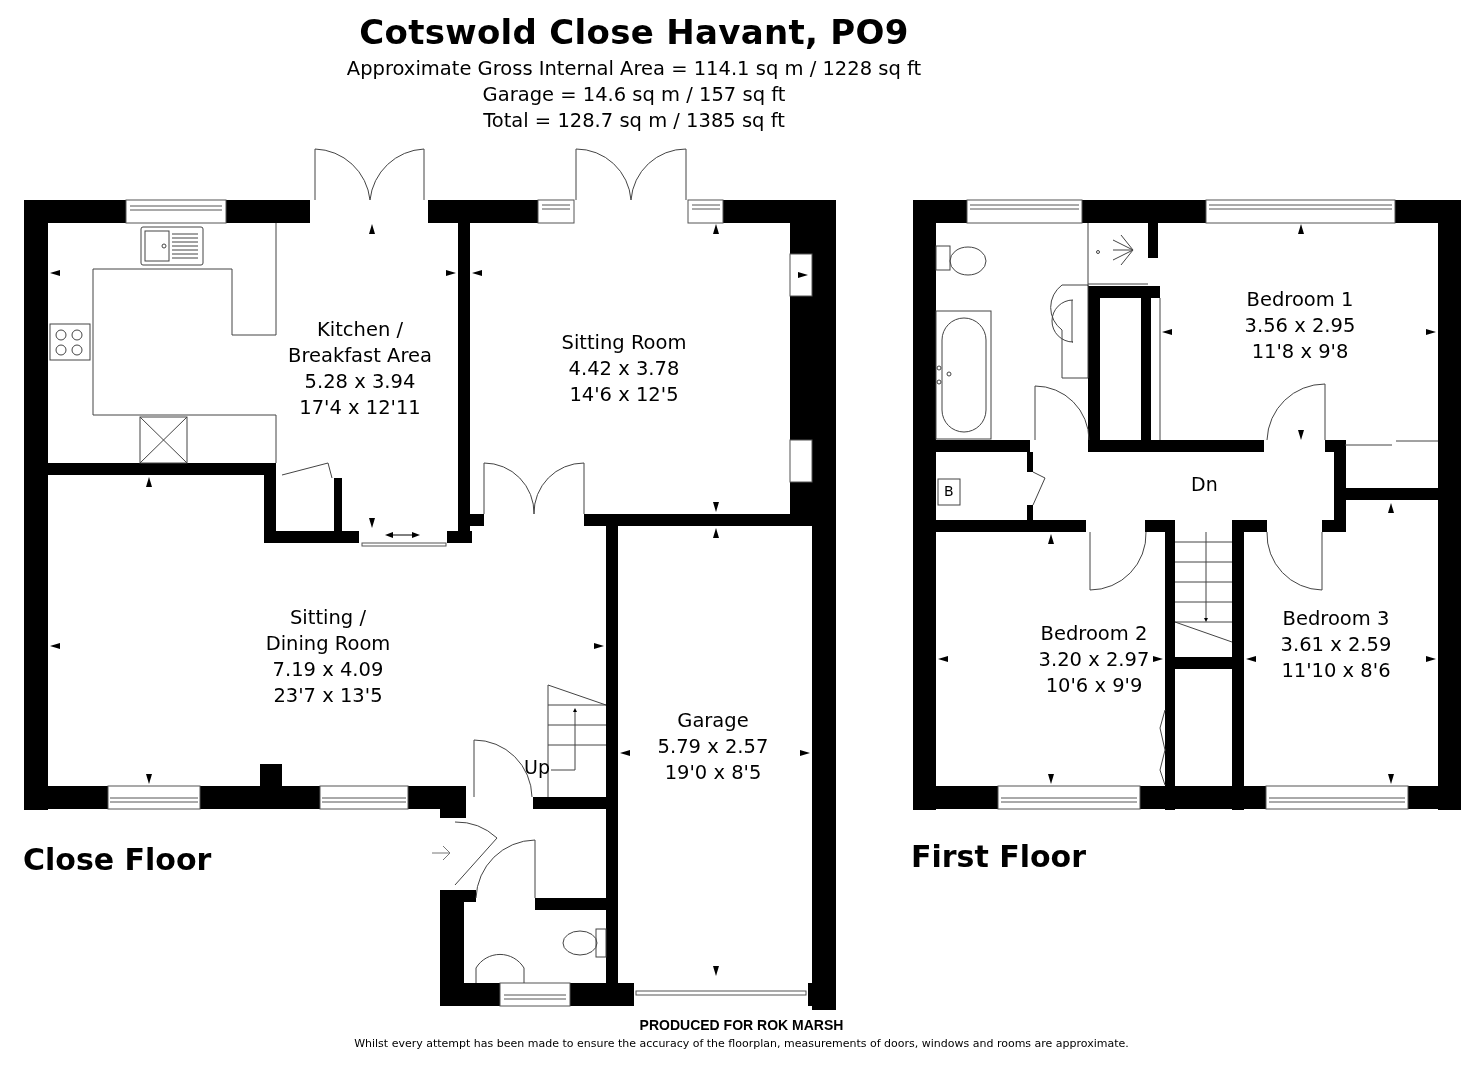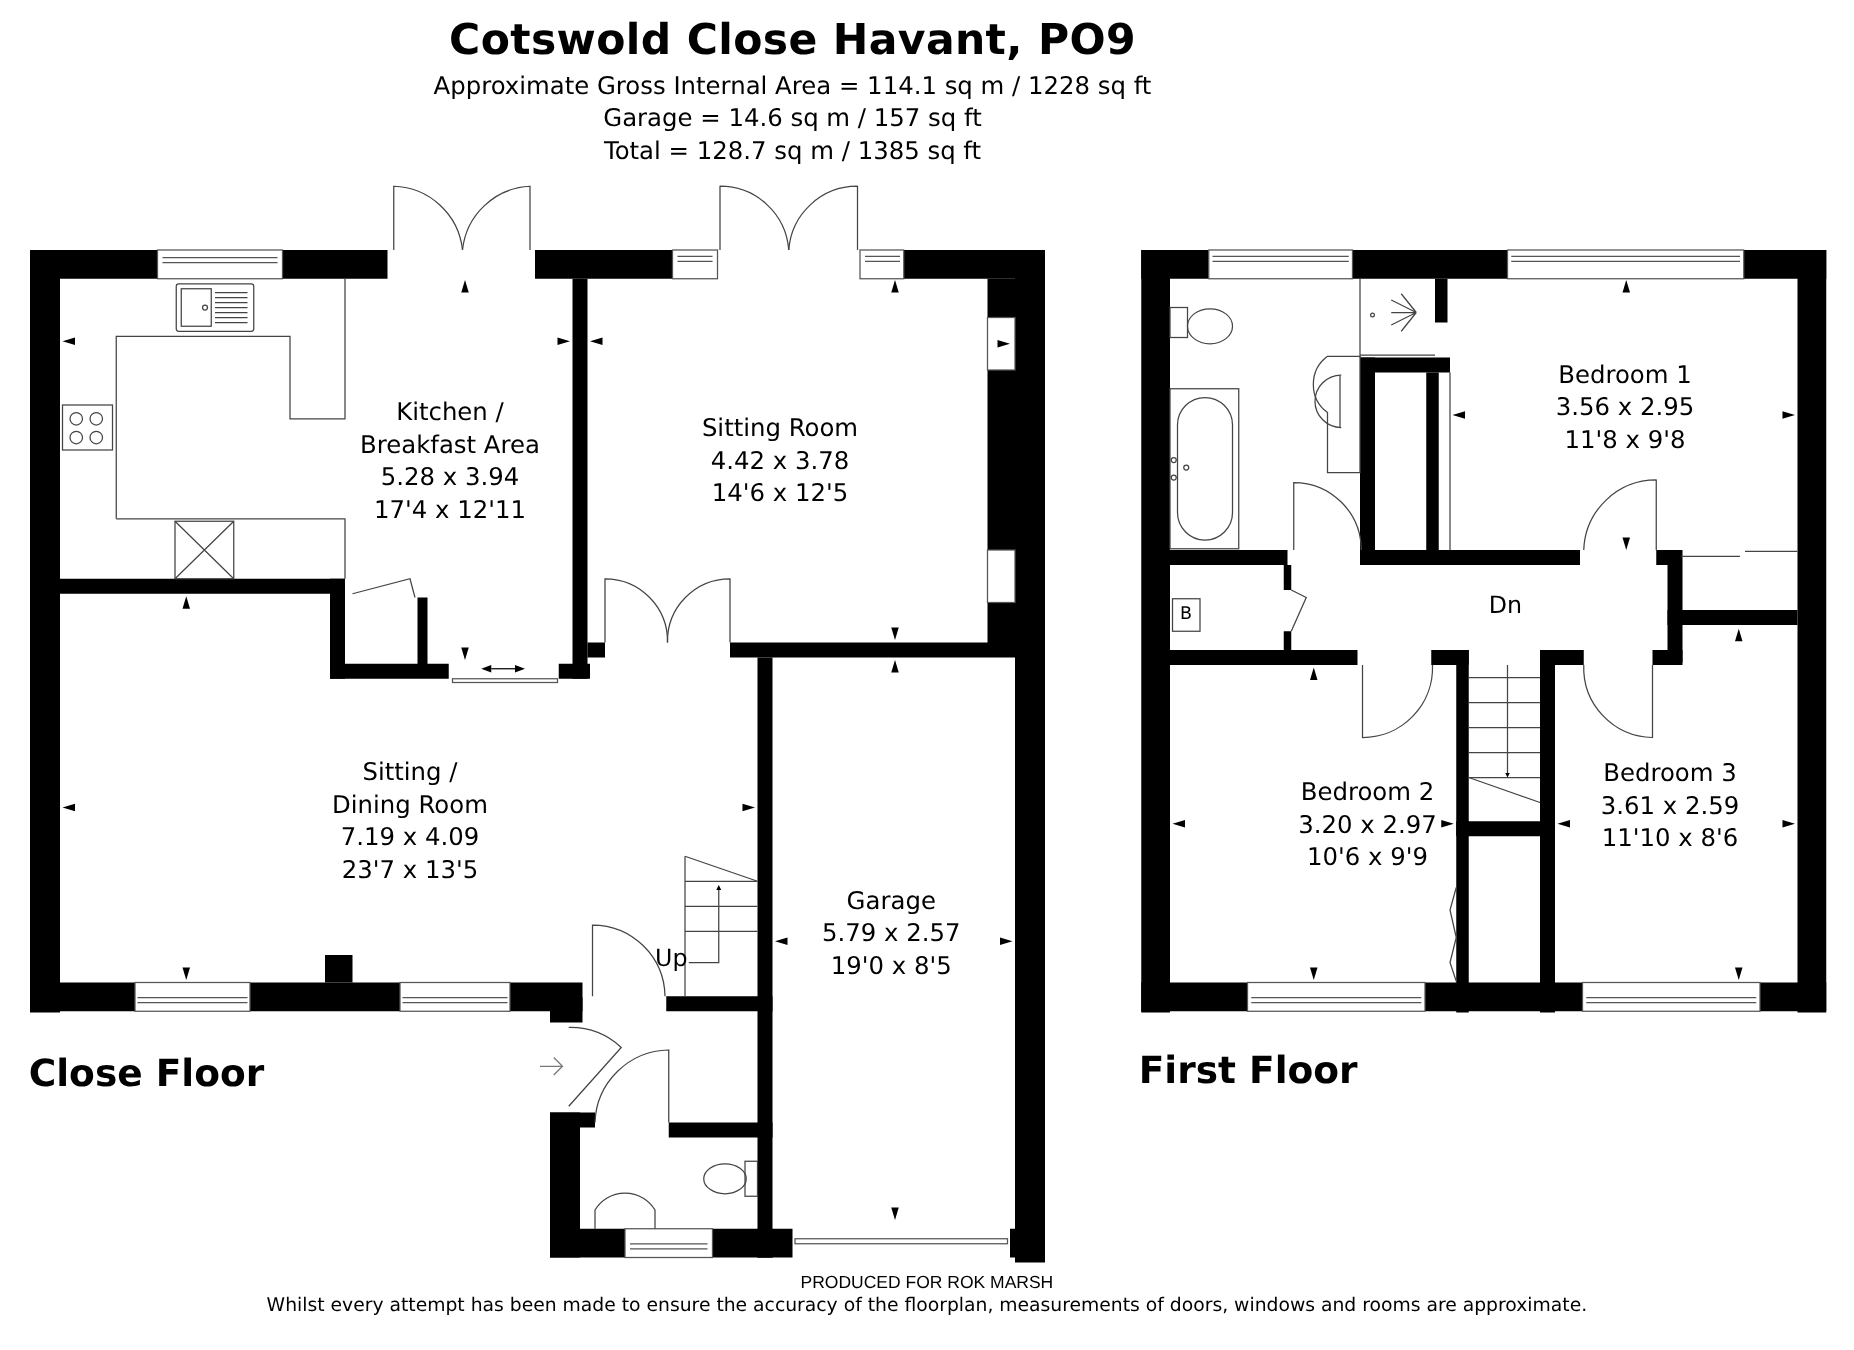--- a/index.html
+++ b/index.html
@@ -4,22 +4,22 @@
 <style>
   html, body { margin: 0; padding: 0; background: #ffffff; }
   body { width: 1483px; height: 1080px; position: relative; overflow: hidden; font-family: "DejaVu Sans", sans-serif; color: #000; }
   .header { position: absolute; left: 0; top: 8px; width: 1268px; text-align: center; }
   .title { font-family: "DejaVu Sans", sans-serif; font-weight: bold; font-size: 34px; line-height: 48px; letter-spacing: 0.3px; }
   .area-line { font-size: 19.5px; line-height: 26px; }
   .plan { position: absolute; left: 0; top: 0; }
   .floor-label { position: absolute; font-weight: bold; font-size: 30px; line-height: 36px; }
   .room-label { position: absolute; text-align: center; font-size: 19.5px; line-height: 26px; white-space: nowrap; transform: translateX(-50%); }
   .footer { position: absolute; left: 0; top: 1016px; width: 1483px; text-align: center; font-family: "Liberation Sans", sans-serif; }
-  .footer .produced { font-weight: normal; font-size: 14px; line-height: 18px; }
-  .footer .disc { font-family: "DejaVu Sans", sans-serif; font-size: 15px; line-height: 20px; }
+  .footer .produced { font-weight: bold; font-size: 14px; line-height: 18px; }
+  .footer .disc { font-family: "DejaVu Sans", sans-serif; font-size: 11px; line-height: 20px; }
   .stair-label { position: absolute; font-size: 19px; line-height: 22px; }
 </style>
 </head>
 <body>
 
 <div class="header">
   <div class="title">Cotswold Close Havant, PO9</div>
   <div class="area-line">Approximate Gross Internal Area = 114.1 sq m / 1228 sq ft</div>
   <div class="area-line">Garage = 14.6 sq m / 157 sq ft</div>
   <div class="area-line">Total = 128.7 sq m / 1385 sq ft</div>

